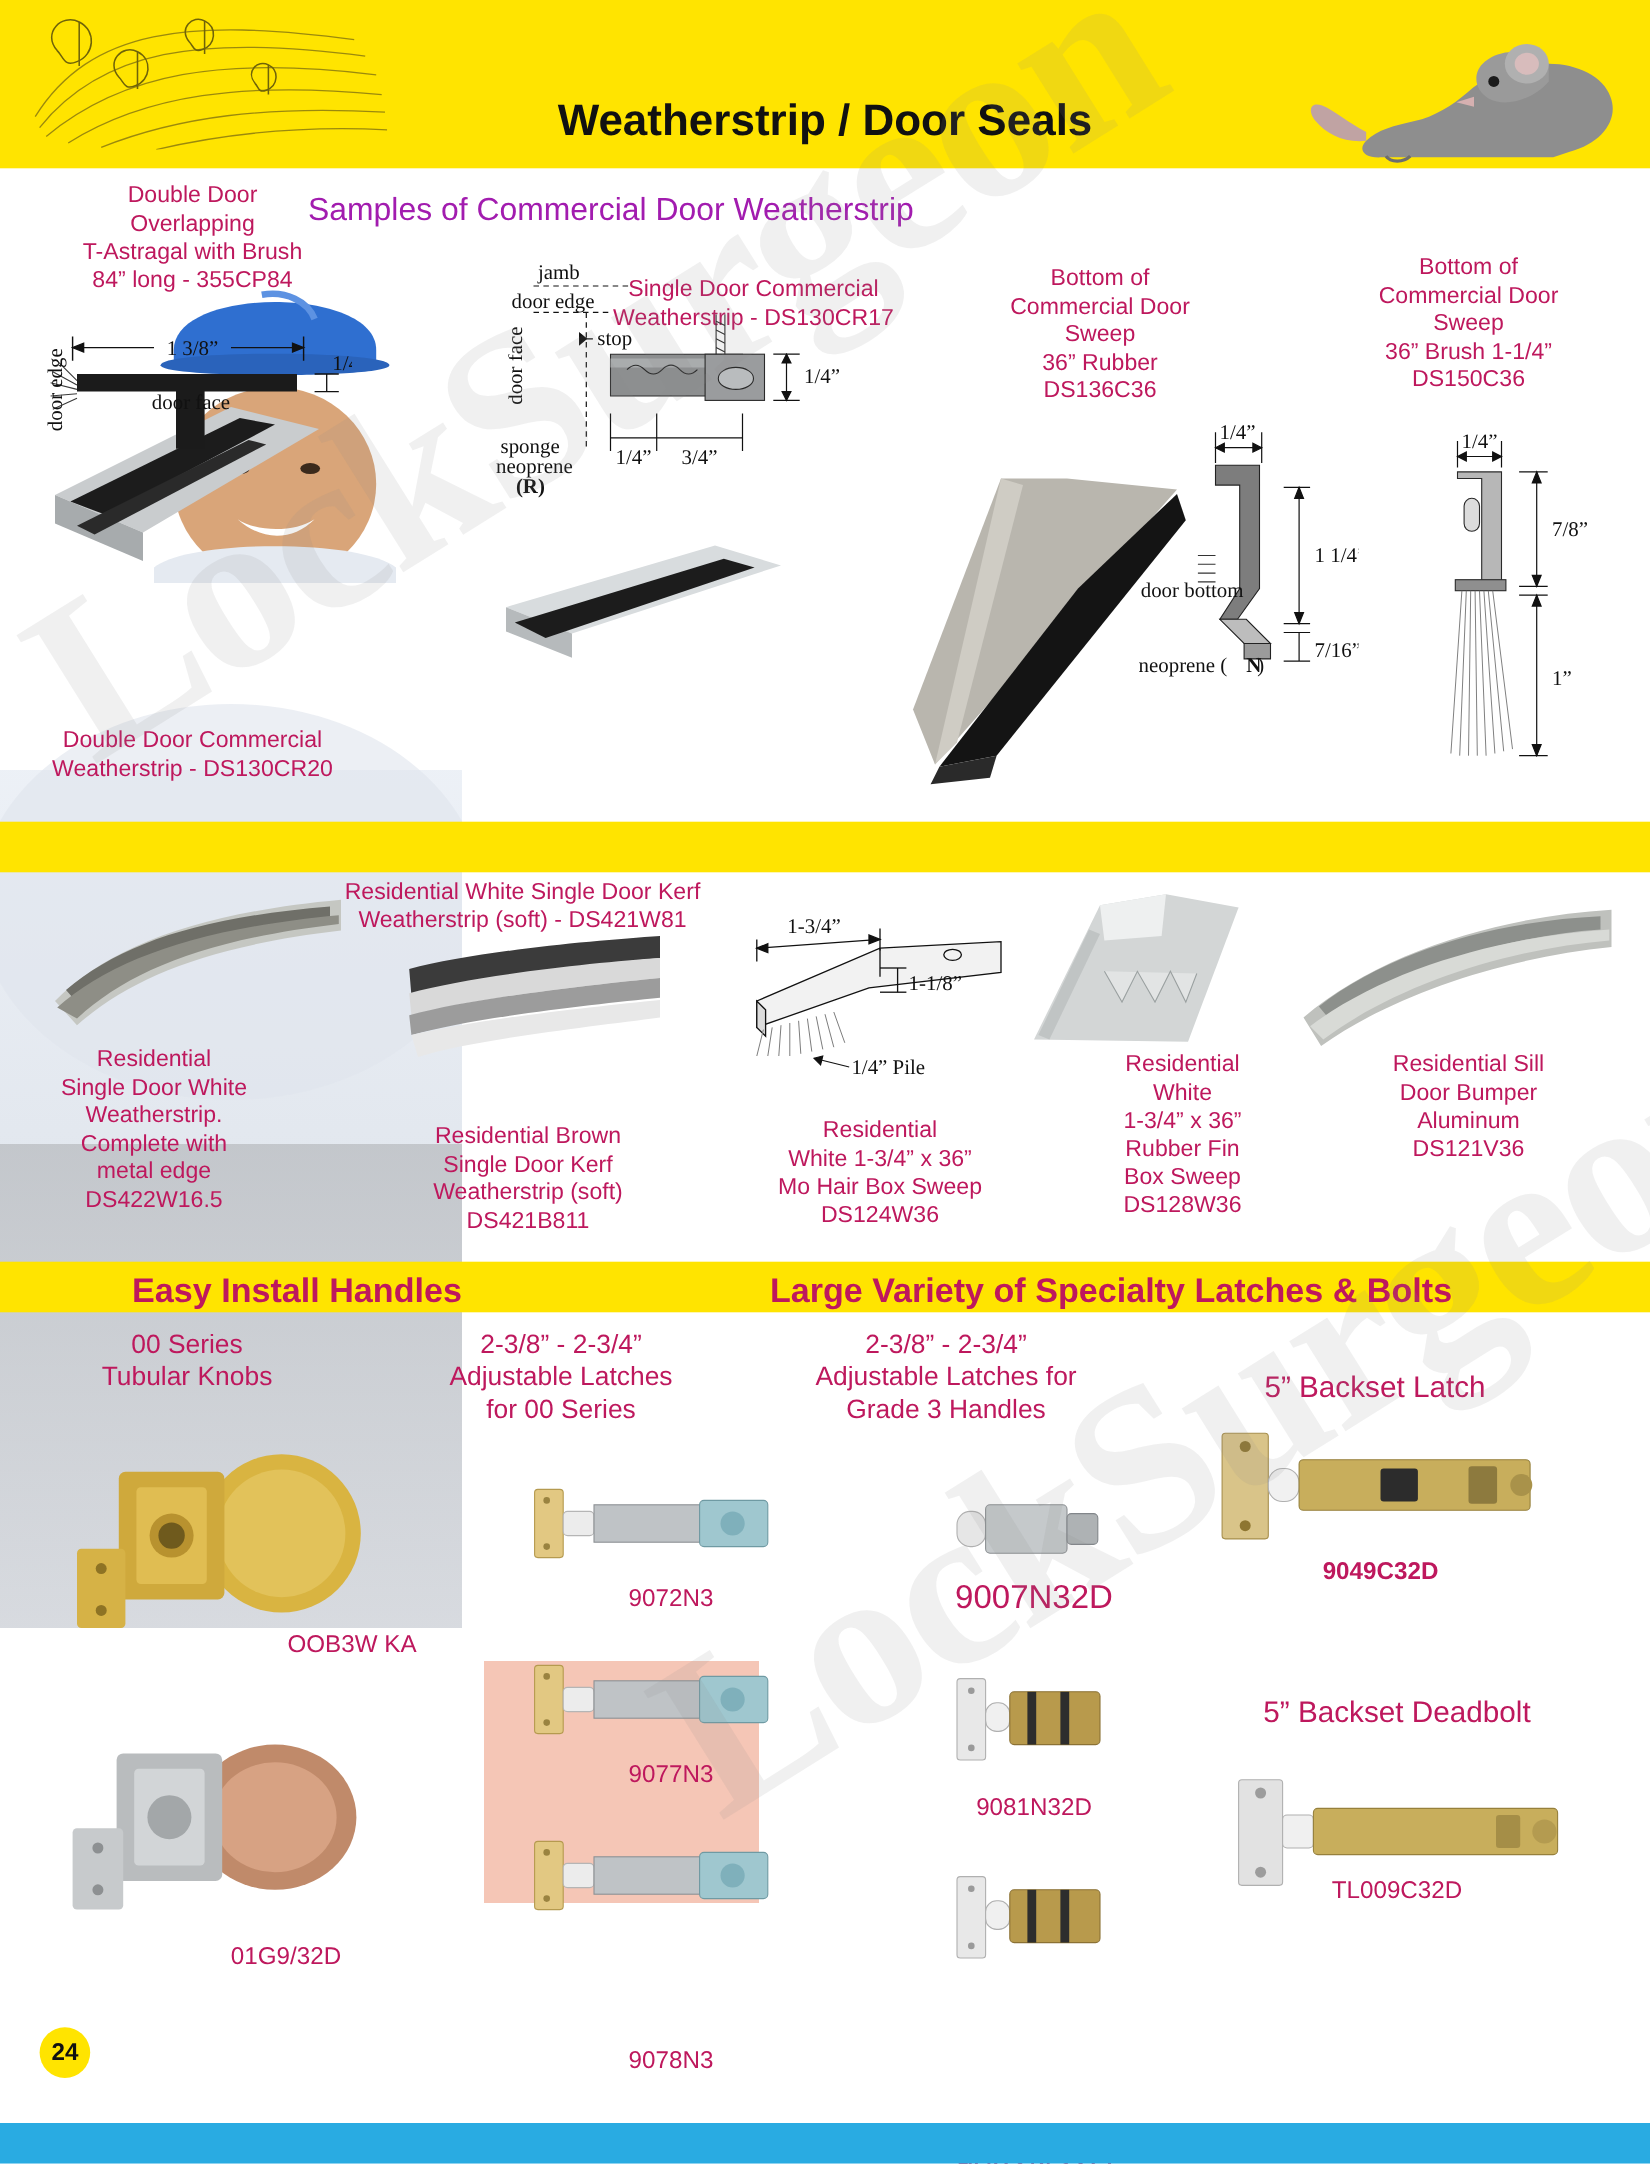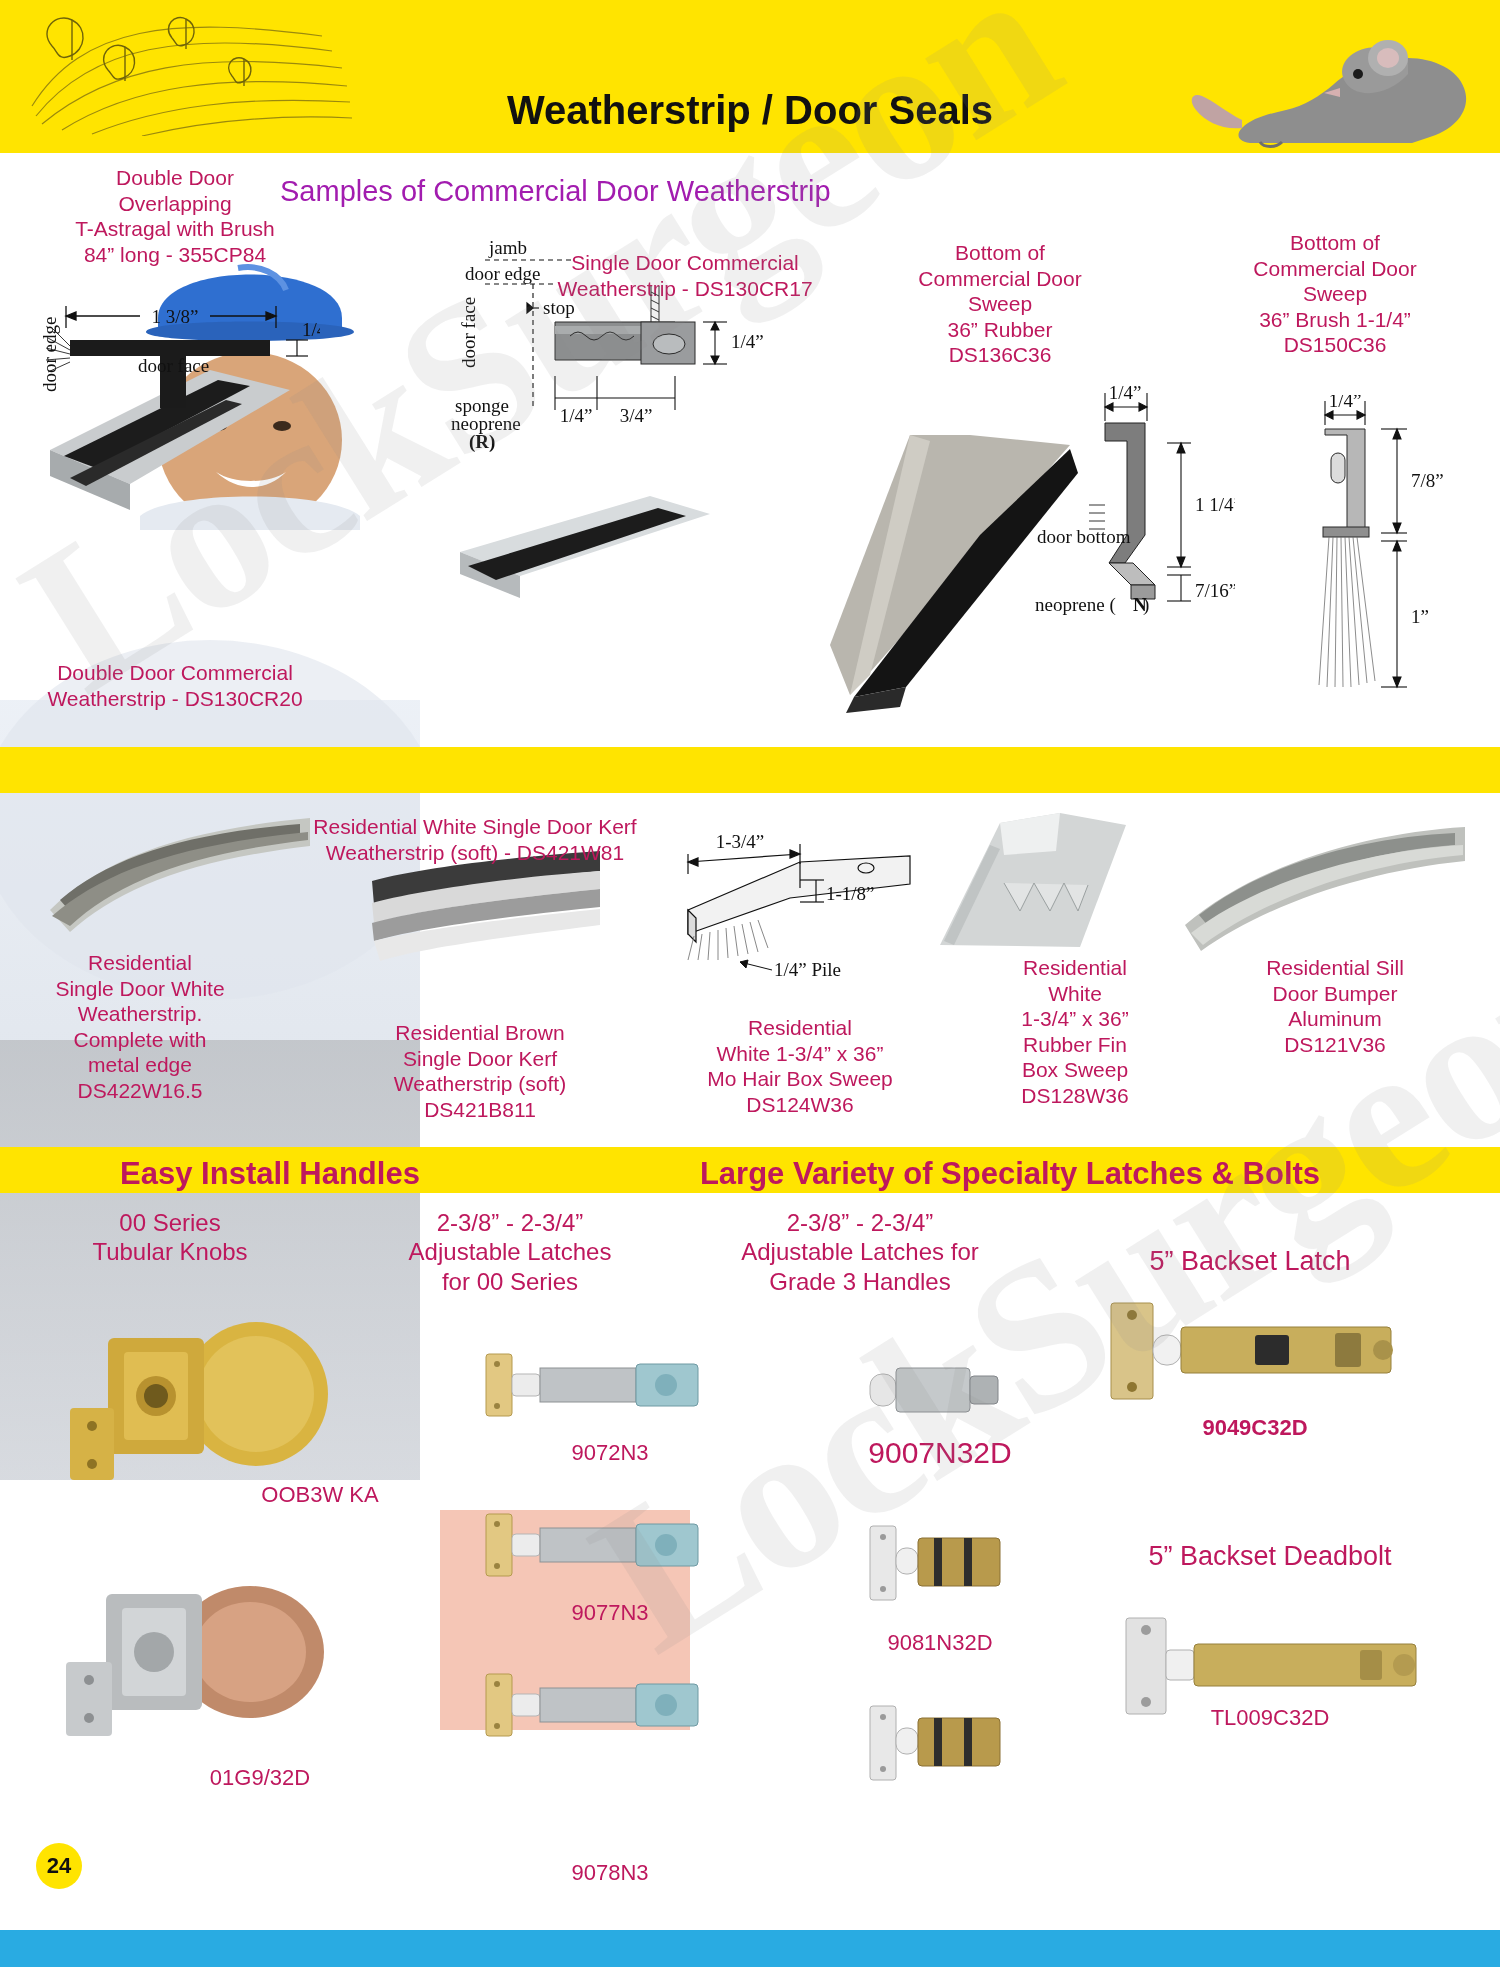--- a/index.html
+++ b/index.html
@@ -347,21 +347,21 @@
     <path d="M30 100 C 80 58, 150 34, 270 24 L 270 34 C 160 46, 90 74, 44 116 Z" fill="#6f6f68"></path>
     <path d="M22 116 C 72 72, 150 44, 278 32 L 278 40 C 158 54, 88 82, 40 126 Z" fill="#8e8e86"></path>
   </svg>
   <div class="lbl" style="left:15px;top:950px;width:250px;font-size:21px;white-space:pre-line;">Residential
 Single Door White
 Weatherstrip.
 Complete with
 metal edge
 DS422W16.5</div>
 
-  <div class="lbl" style="left:265px;top:798px;width:420px;font-size:21px;white-space:pre-line;margin-top:16px;">Residential White Single Door Kerf
+  <div class="lbl" style="left:265px;top:798px;width:420px;font-size:21px;white-space:pre-line;">Residential White Single Door Kerf
 Weatherstrip (soft) - DS421W81</div>
   <svg class="img" style="left:360px;top:845px;width:250px;height:140px;" viewBox="0 0 250 140">
     <path d="M12 36 C 70 20, 180 10, 240 6 L 240 26 C 180 32, 70 44, 14 60 Z" fill="#3b3b3b"></path>
     <path d="M12 58 C 70 42, 180 30, 240 26 L 240 44 C 180 50, 70 62, 14 78 Z" fill="#d9d9d9"></path>
     <path d="M12 78 C 70 62, 180 50, 240 44 L 240 62 C 180 68, 70 80, 14 96 Z" fill="#9c9c9c"></path>
     <path d="M14 96 C 70 82, 180 70, 240 64 L 240 80 C 180 88, 70 100, 20 116 Z" fill="#e8e8e8"></path>
   </svg>
   <div class="lbl" style="left:365px;top:1020px;width:230px;font-size:21px;white-space:pre-line;">Residential Brown
 Single Door Kerf
 Weatherstrip (soft)

